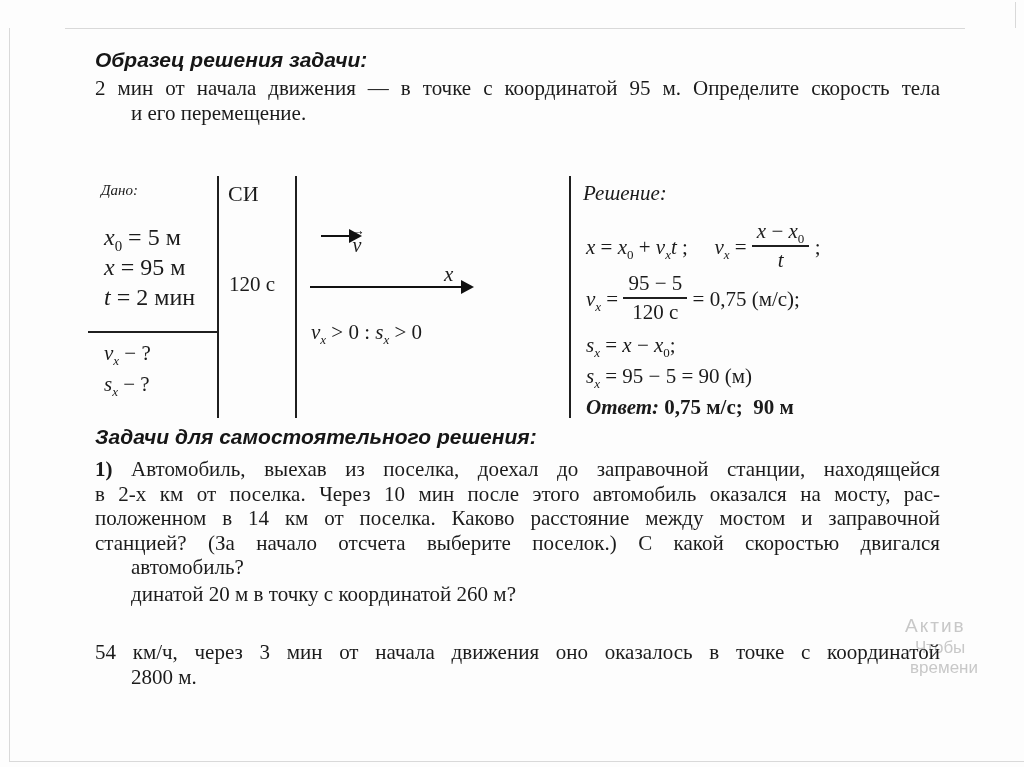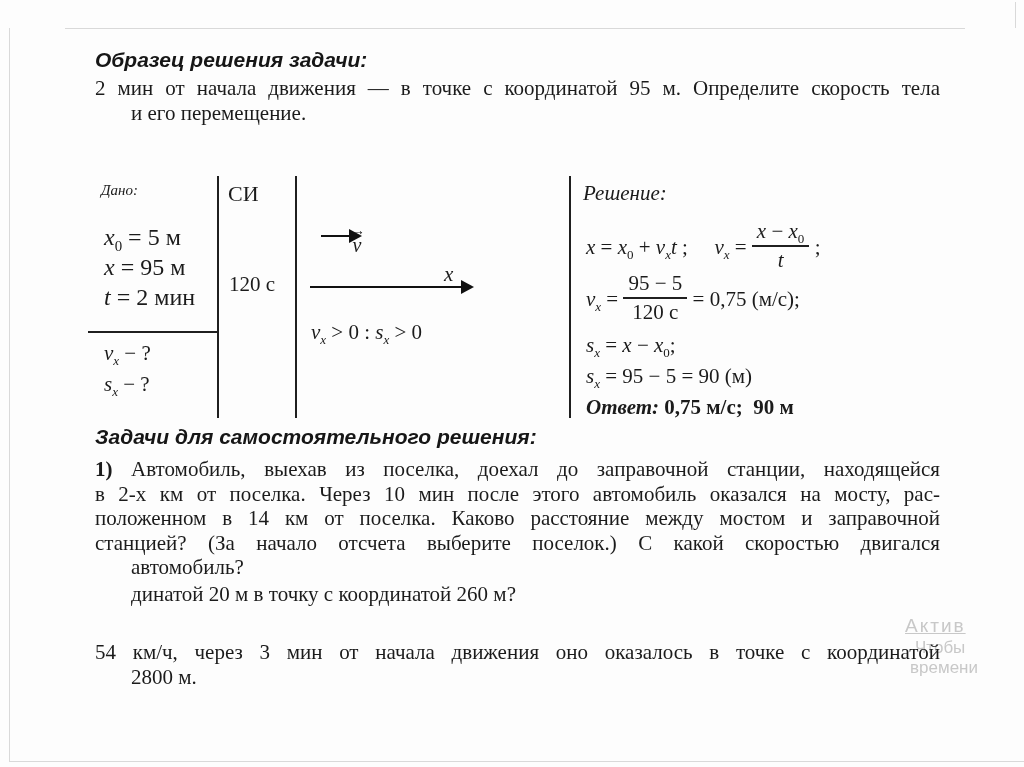--- a/index.html
+++ b/index.html
@@ -50,21 +50,21 @@
 </head>
 <body>
 
 <div class="page">
 
   <div class="hair" style="left:65px;top:28px;width:900px;height:1px;"></div>
   <div class="hair" style="left:9px;top:28px;width:1px;height:734px;"></div>
   <div class="hair" style="left:9px;top:761px;width:1015px;height:1px;"></div>
   <div class="hair" style="left:1015px;top:2px;width:1px;height:26px;"></div>
 
-  <div class="wmark" style="left:905px;top:615px;font-size:19px;letter-spacing:2px;text-decoration:underline;">Актив</div>
+  <div class="wmark" style="left:905px;top:615px;font-size:19px;letter-spacing:2px;">Актив</div>
   <div class="wmark" style="left:915px;top:638px;font-size:17px;">Чтобы</div>
   <div class="wmark" style="left:910px;top:658px;font-size:17px;">времени</div>
 
   <h1 class="shead layer" style="top:48px;">Образец решения задачи:</h1>
 
   <div class="para layer" style="top:76px;">
     <div class="jline">2 мин от начала движения — в точке с координатой 95 м. Определите скорость тела</div>
     <div class="lline">и его перемещение.</div>
   </div>
 

